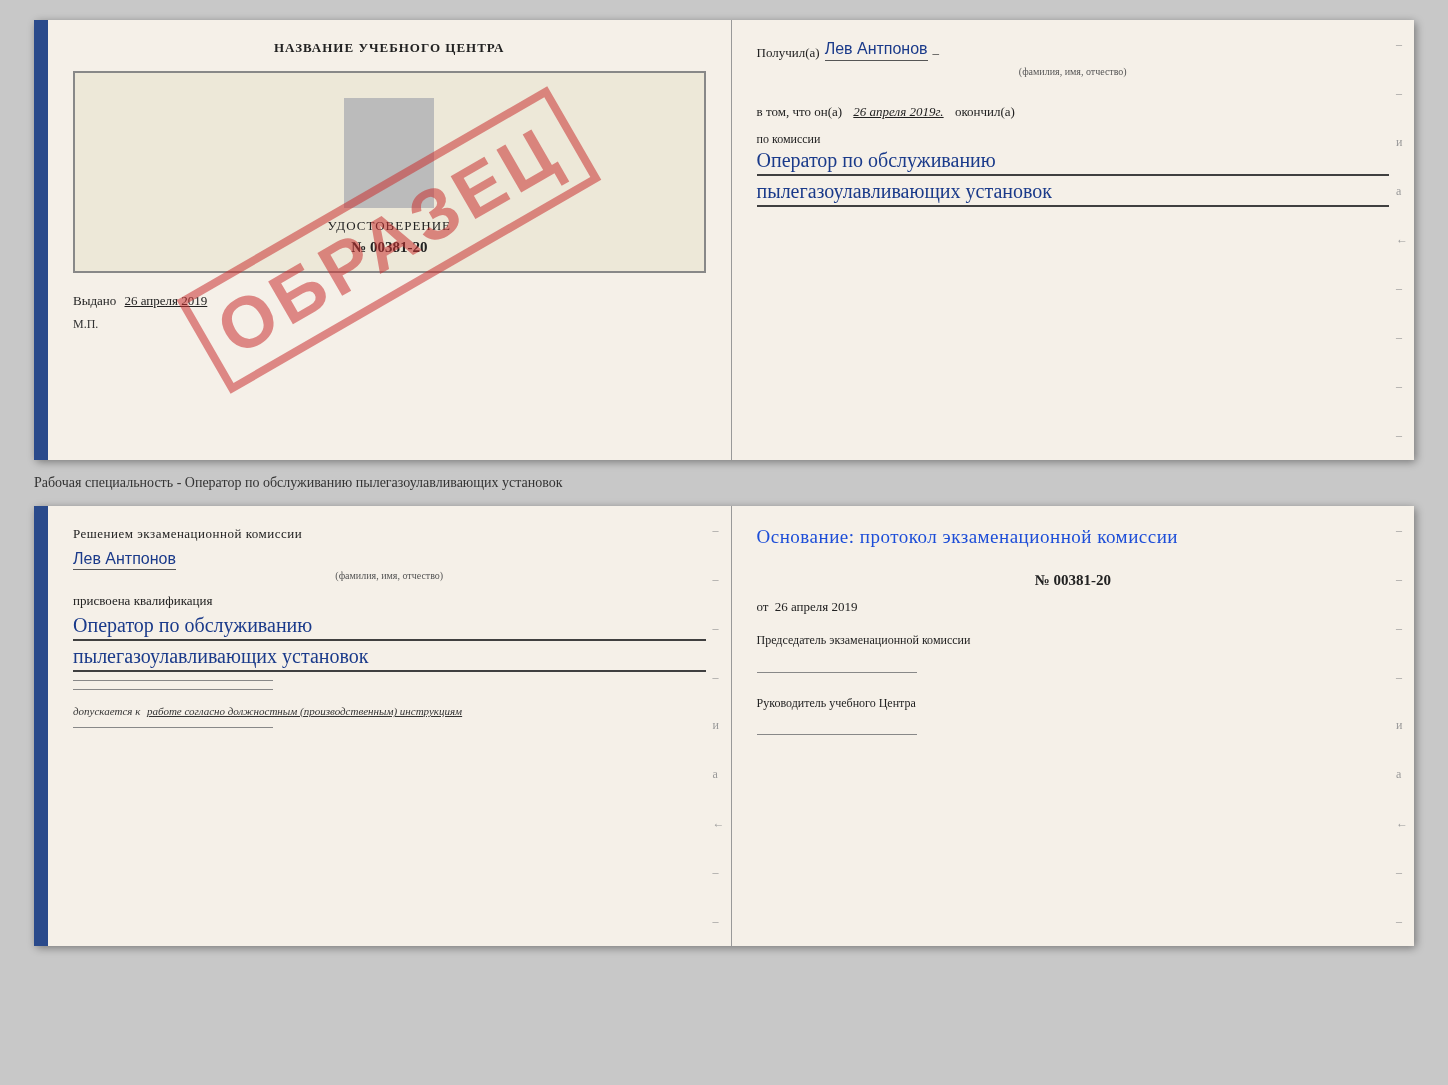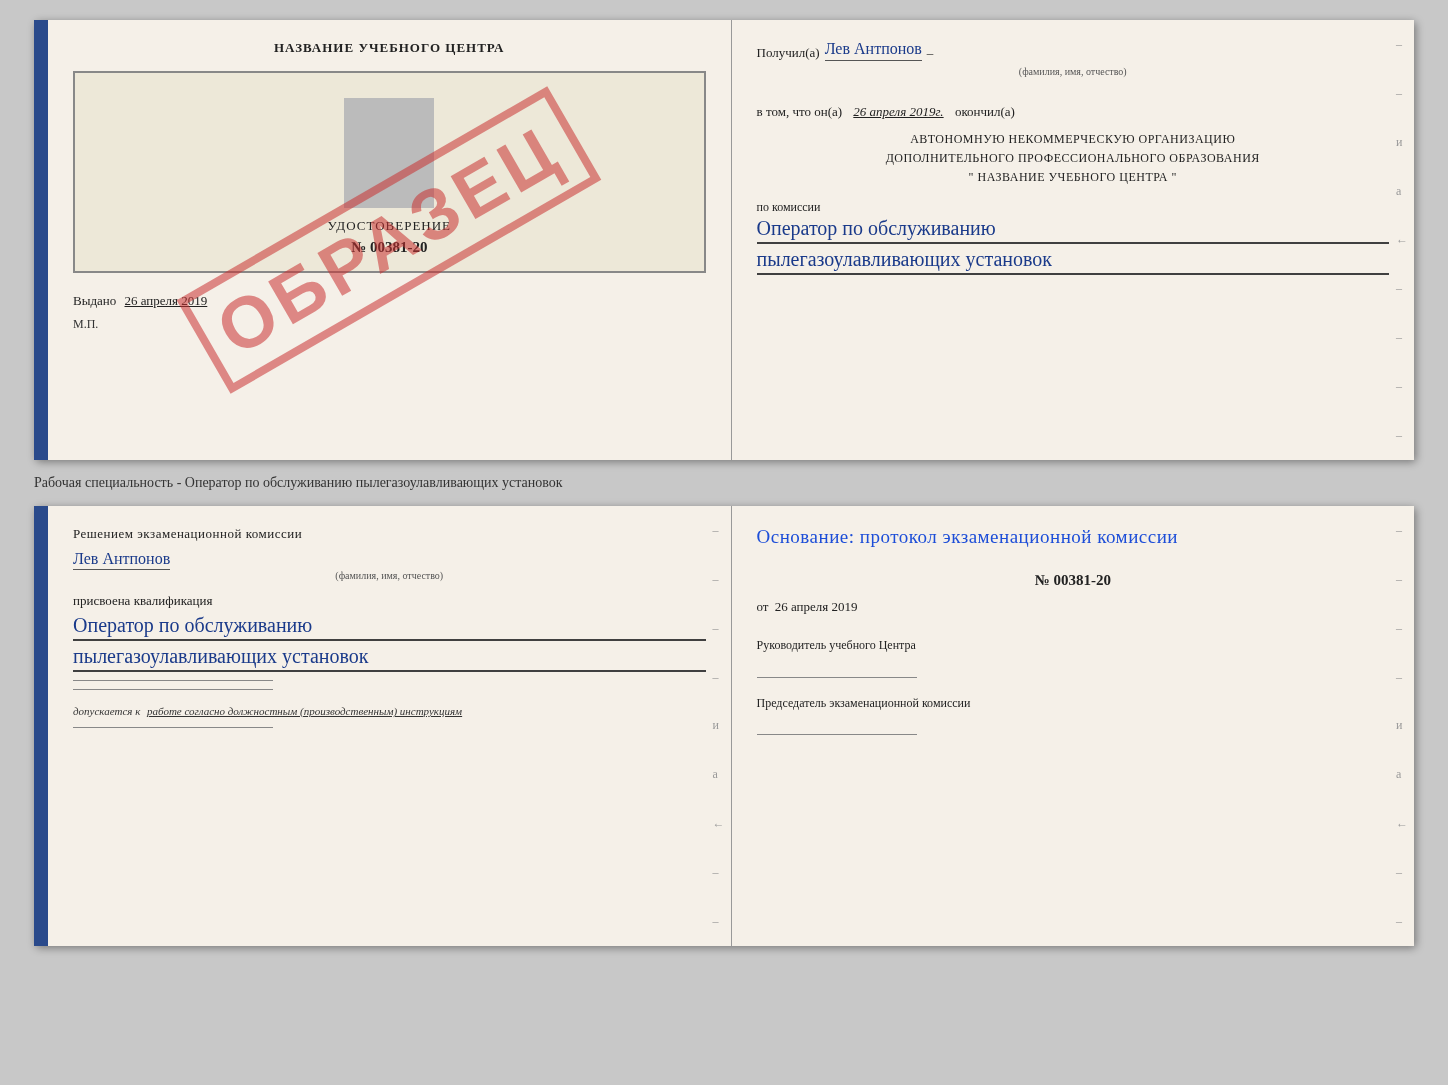--- a/index.html
+++ b/index.html
@@ -123,21 +123,21 @@
     .recipient-line {
       font-size: 13px;
       color: #222;
       margin-bottom: 5px;
       display: flex;
       align-items: flex-end;
       gap: 5px;
     }
 
     .handwritten {
-      font-family: Liberation Serif, serif;
+      font-family: Liberation Sans, sans-serif;
       font-size: 16px;
       color: #1a3a8a;
       border-bottom: 1px solid #555;
       padding-bottom: 2px;
     }
 
     .small-label {
       font-size: 10px;
       color: #555;
       text-align: center;
@@ -289,25 +289,20 @@
         <span>–</span>
       </div>
       <span class="small-label">(фамилия, имя, отчество)</span>
 
       <div class="completed-line" style="margin-top:27px;">
         <span>в том, что он(а)</span>
         <span style="font-style:italic; text-decoration:underline; margin: 0 8px;">26 апреля 2019г.</span>
         <span>окончил(а)</span>
       </div>
 
-      <div class="org-block">
-        <div>АВТОНОМНУЮ НЕКОММЕРЧЕСКУЮ ОРГАНИЗАЦИЮ</div>
-        <div>ДОПОЛНИТЕЛЬНОГО ПРОФЕССИОНАЛЬНОГО ОБРАЗОВАНИЯ</div>
-        <div>"  НАЗВАНИЕ УЧЕБНОГО ЦЕНТРА  "</div>
-      </div>
 
       <div class="profession-block">
         <div>по комиссии</div>
         <span class="handwritten-underline">Оператор по обслуживанию</span>
         <span class="handwritten-underline" style="margin-top:4px;">пылегазоулавливающих установок</span>
       </div>
 
       <div class="right-dashes">
         <span>–</span>
           <span>–</span>
@@ -368,30 +363,30 @@
     <div class="doc-bottom-right">
       <div class="basis-title">Основание: протокол экзаменационной комиссии</div>
 
       <div class="protocol-number">№ 00381-20</div>
 
       <div class="date-line">
         <span>от</span>
         <span style="margin-left: 3px;">26 апреля 2019</span>
       </div>
 
+      <div class="role-block">
+        <div>Председатель экзаменационной комиссии</div>
+        <div style="border-top:1px solid #888; width:160px; margin-top:20px;"></div>
+      </div>
+
       <div class="role-block" style="margin-top:20px;">
         <div>Руководитель учебного Центра</div>
         <div style="border-top:1px solid #888; width:160px; margin-top:20px;"></div>
       </div>
 
-      <div class="role-block">
-        <div>Председатель экзаменационной комиссии</div>
-        <div style="border-top:1px solid #888; width:160px; margin-top:20px;"></div>
-      </div>
-
       <div class="right-dashes">
         <span>–</span>
           <span>–</span>
           <span>–</span>
           <span>–</span>
           <span>и</span>
           <span>а</span>
           <span>←</span>
           <span>–</span>
           <span>–</span>

